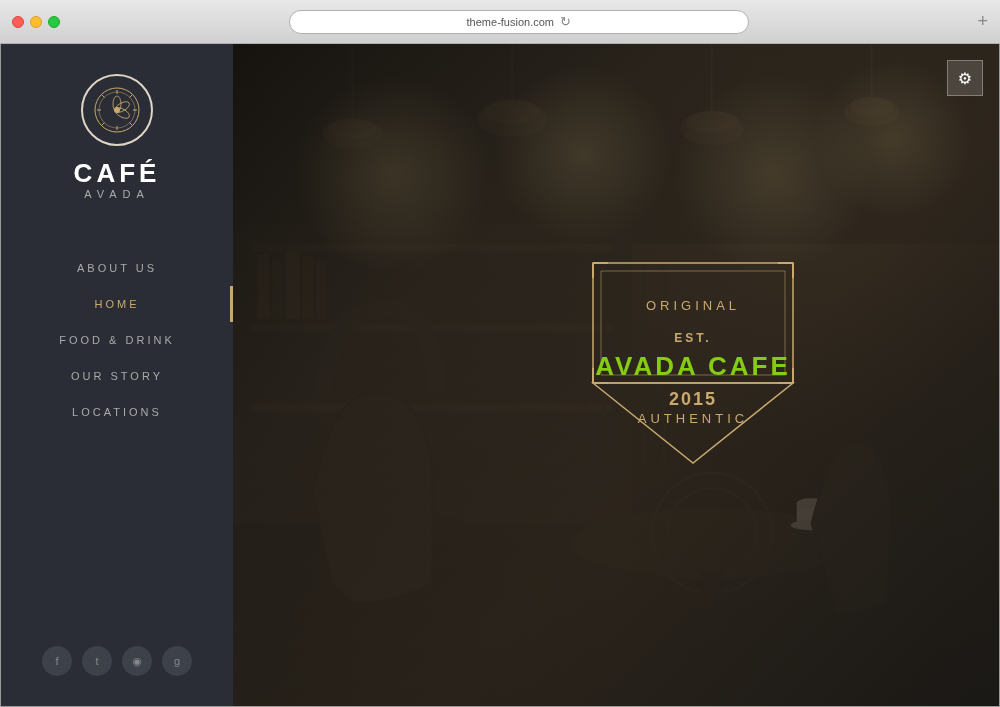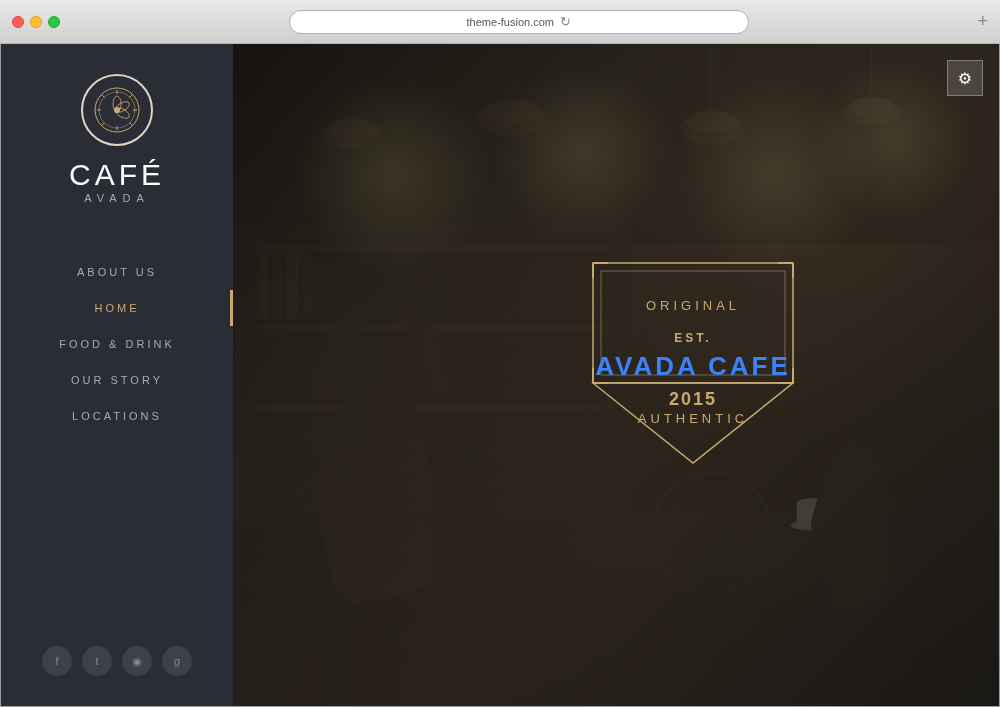--- a/index.html
+++ b/index.html
@@ -99,22 +99,22 @@
       height: 72px;
       border-radius: 50%;
       border: 2px solid #e0d5c5;
       display: flex;
       align-items: center;
       justify-content: center;
       margin-bottom: 14px;
       background: transparent;
     }
     .logo-text-cafe {
-      font-size: 30px;
-      font-weight: 400;
+      font-size: 26px;
+      font-weight: 700;
       color: #ffffff;
       letter-spacing: 4px;
       line-height: 1;
     }
     .logo-text-avada {
       font-size: 11px;
       letter-spacing: 6px;
       color: #aaa;
       margin-top: 2px;
     }
@@ -263,21 +263,21 @@
       letter-spacing: 3px;
       text-transform: uppercase;
       color: #c9a96e;
       font-weight: bold;
     }
     .badge-name {
       font-size: 26px;
       font-weight: bold;
       letter-spacing: 3px;
       text-transform: uppercase;
-      color: #3b82f6;
+      color: #84cc16;
       margin: 4px 0;
     }
     .badge-year {
       font-size: 18px;
       font-weight: bold;
       letter-spacing: 2px;
       color: #c9a96e;
     }
     .badge-authentic {
       font-size: 13px;

